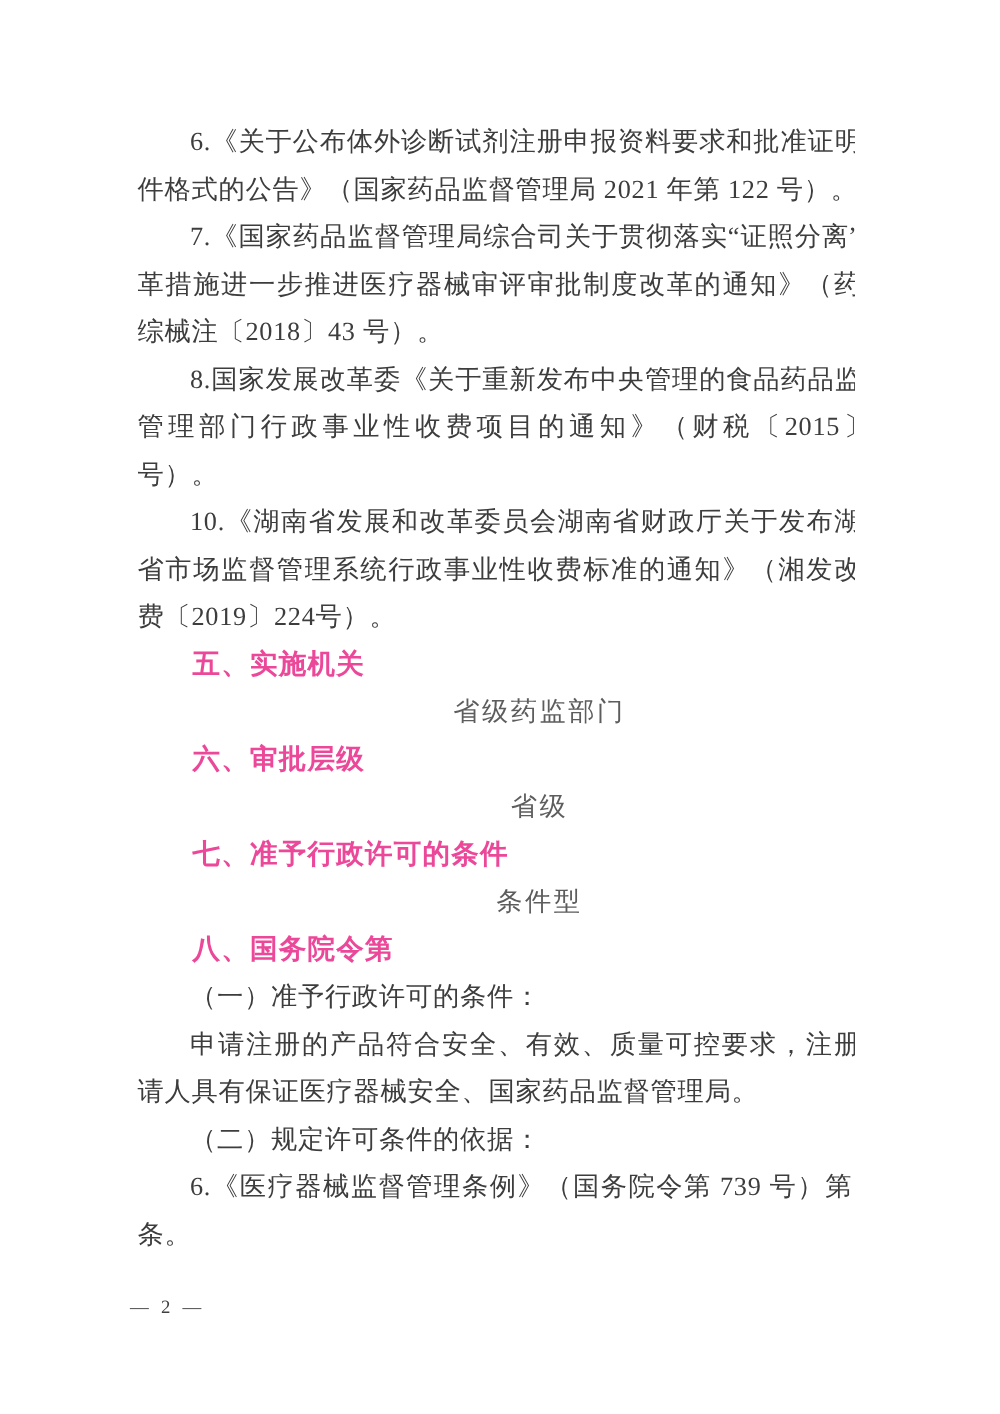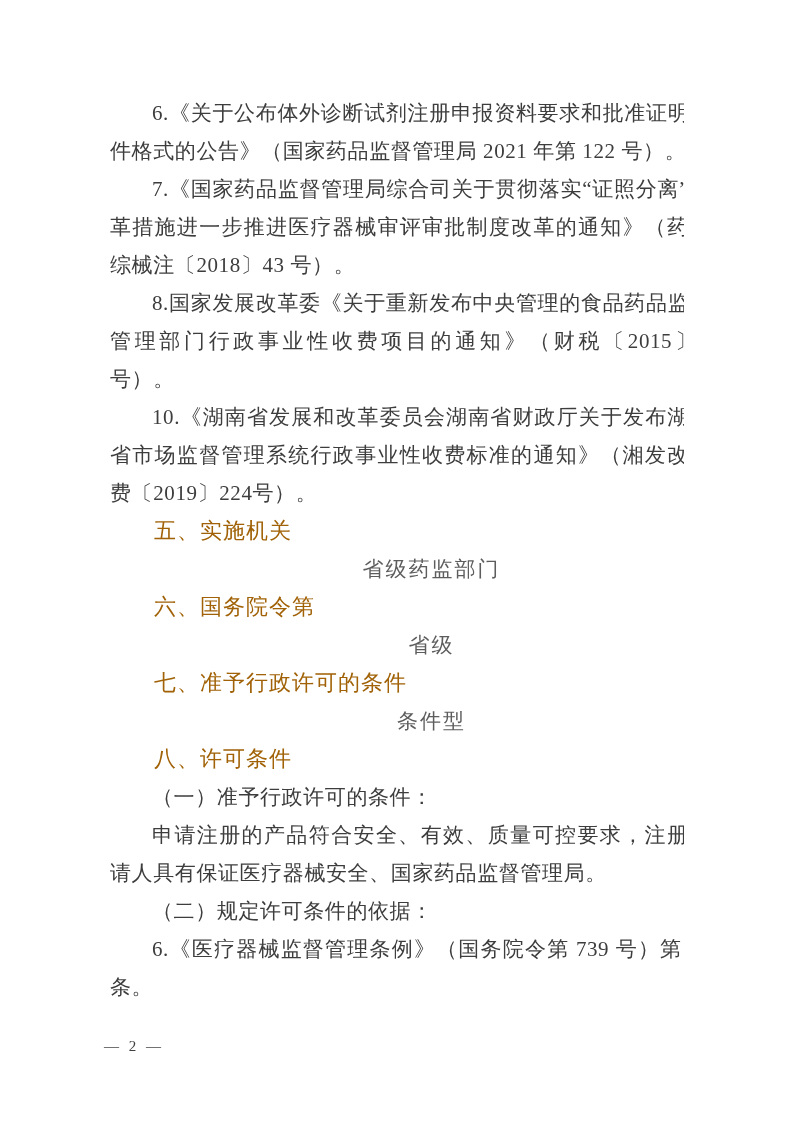--- a/index.html
+++ b/index.html
@@ -25,23 +25,23 @@
     margin: 0;
     font-size: 21px;
     line-height: 38px;
     letter-spacing: 0.6px;
     color: #3d3d3d;
     text-align: justify;
     text-indent: 2em;
   }
   .para.heading {
     font-family: "Liberation Sans", sans-serif;
-    font-weight: 400;
+    font-weight: 700;
     font-size: 22px;
-    color: #a16207;
+    color: #ec4899;
     text-align: left;
     letter-spacing: 1px;
   }
   .para.value {
     color: #5d5d5d;
     text-align: center;
     letter-spacing: 2px;
   }
   .footer {
     position: absolute;
@@ -57,24 +57,24 @@
 <body>
 
 <div class="page">
   <div class="content">
     <p class="para">6.《关于公布体外诊断试剂注册申报资料要求和批准证明文件格式的公告》（国家药品监督管理局 2021 年第 122 号）。</p>
     <p class="para">7.《国家药品监督管理局综合司关于贯彻落实“证照分离”改革措施进一步推进医疗器械审评审批制度改革的通知》（药监综械注〔2018〕43 号）。</p>
     <p class="para">8.国家发展改革委《关于重新发布中央管理的食品药品监督管理部门行政事业性收费项目的通知》（财税〔2015〕2 号）。</p>
     <p class="para">10.《湖南省发展和改革委员会湖南省财政厅关于发布湖南省市场监督管理系统行政事业性收费标准的通知》（湘发改价费〔2019〕224号）。</p>
     <p class="para heading">五、实施机关</p>
     <p class="para value">省级药监部门</p>
-    <p class="para heading">六、国务院令第</p>
+    <p class="para heading">六、审批层级</p>
     <p class="para value">省级</p>
     <p class="para heading">七、准予行政许可的条件</p>
     <p class="para value">条件型</p>
-    <p class="para heading">八、许可条件</p>
+    <p class="para heading">八、国务院令第</p>
     <p class="para">（一）准予行政许可的条件：</p>
     <p class="para">申请注册的产品符合安全、有效、质量可控要求，注册申请人具有保证医疗器械安全、国家药品监督管理局。</p>
     <p class="para">（二）规定许可条件的依据：</p>
     <p class="para">6.《医疗器械监督管理条例》（国务院令第 739 号）第 17 条。</p>
   </div>
   <div class="footer">— 2 —</div>
 </div>
 
 </body></html>

